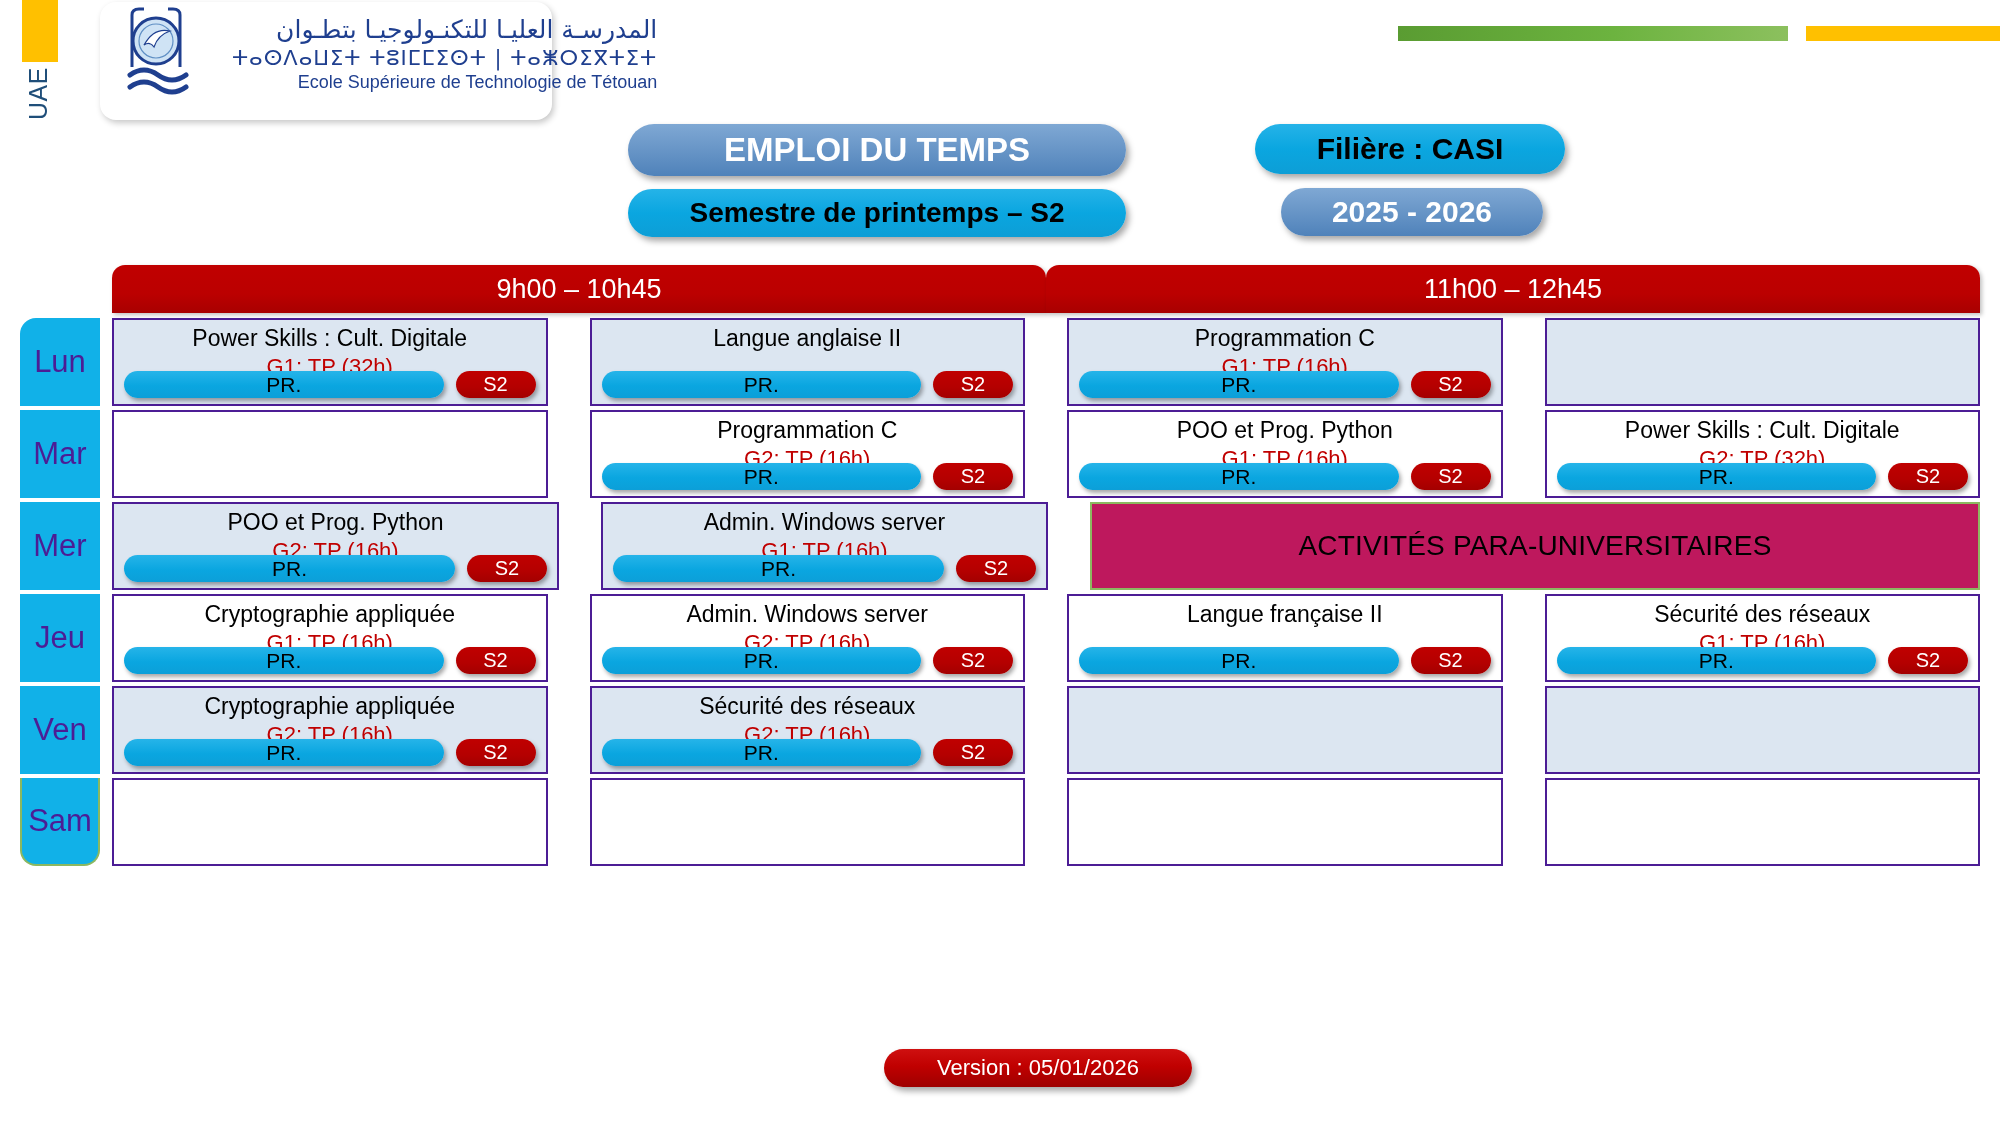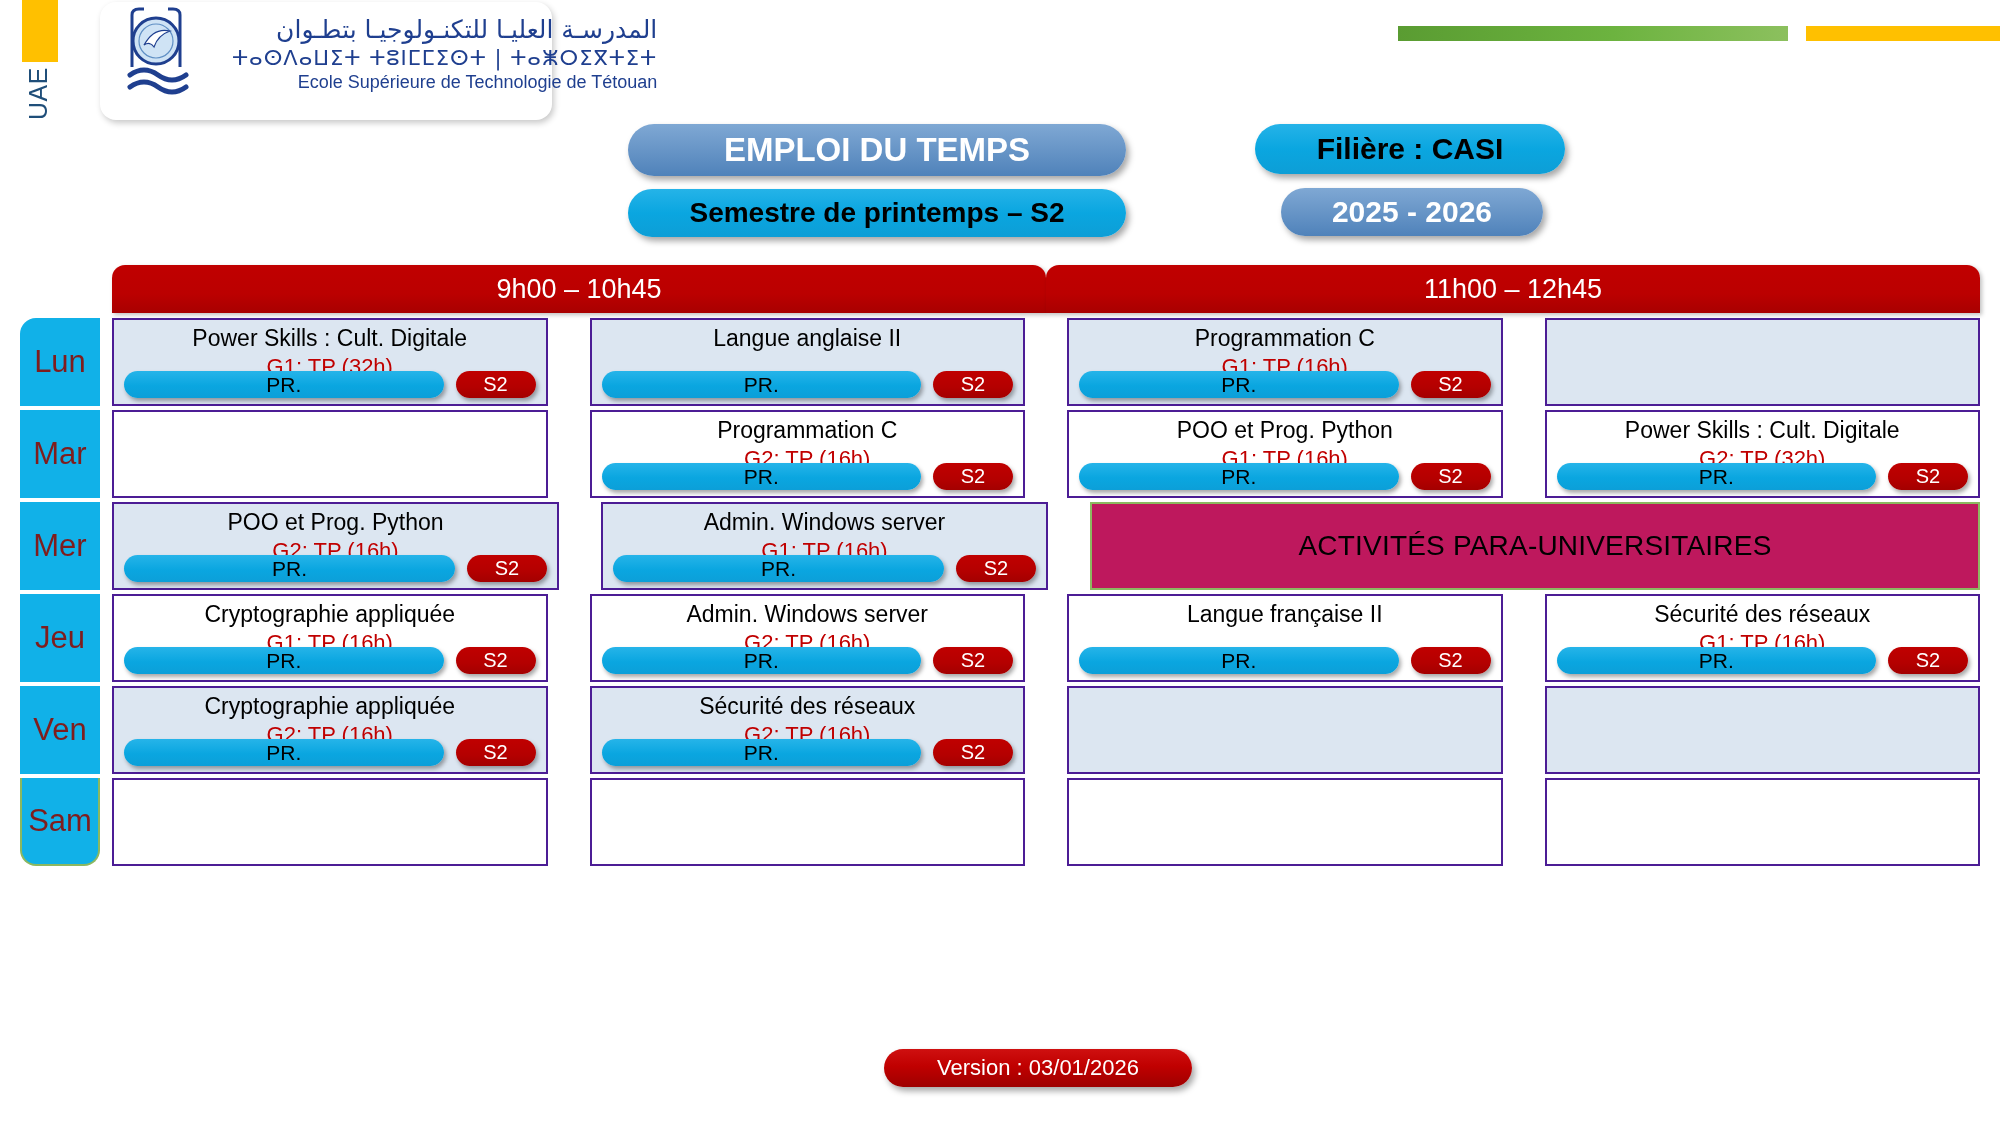--- a/index.html
+++ b/index.html
@@ -159,21 +159,21 @@
   .day-row {
     display: flex;
     align-items: stretch;
     margin-bottom: 4px;
     height: 88px;
   }
   .day-label {
     width: 80px;
     flex: 0 0 80px;
     background: #11b1e8;
-    color: #7f1d1d;
+    color: #4c1d95;
     font-size: 31px;
     display: flex;
     align-items: center;
     justify-content: center;
     box-sizing: border-box;
   }
   .day-row:first-child .day-label { border-radius: 16px 0 0 0; }
   .day-row:last-child  .day-label {
     border-radius: 0 0 16px 16px;
     border: 2px solid #8cb860;
@@ -462,13 +462,13 @@
         <div class="cells">
           <div class="cell plain"></div>
           <div class="cell plain"></div>
           <div class="cell plain"></div>
           <div class="cell plain"></div>
         </div>
       </div>
     </div>
 </div>
 
-<div class="pill" id="version-pill">Version : 03/01/2026</div>
+<div class="pill" id="version-pill">Version : 05/01/2026</div>
 
 </body></html>

